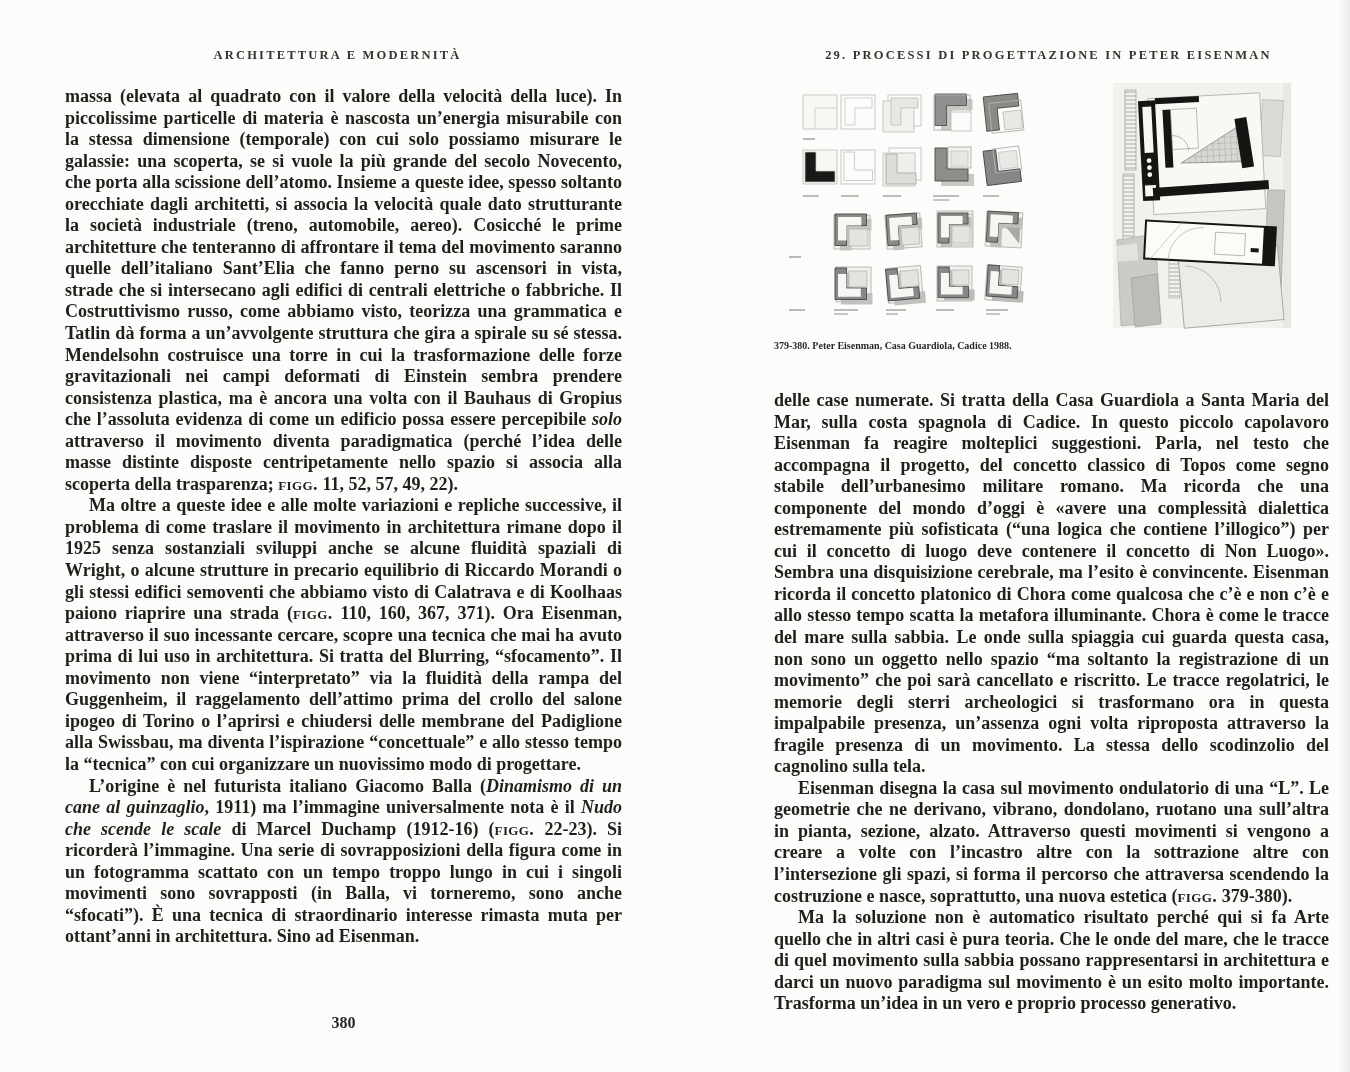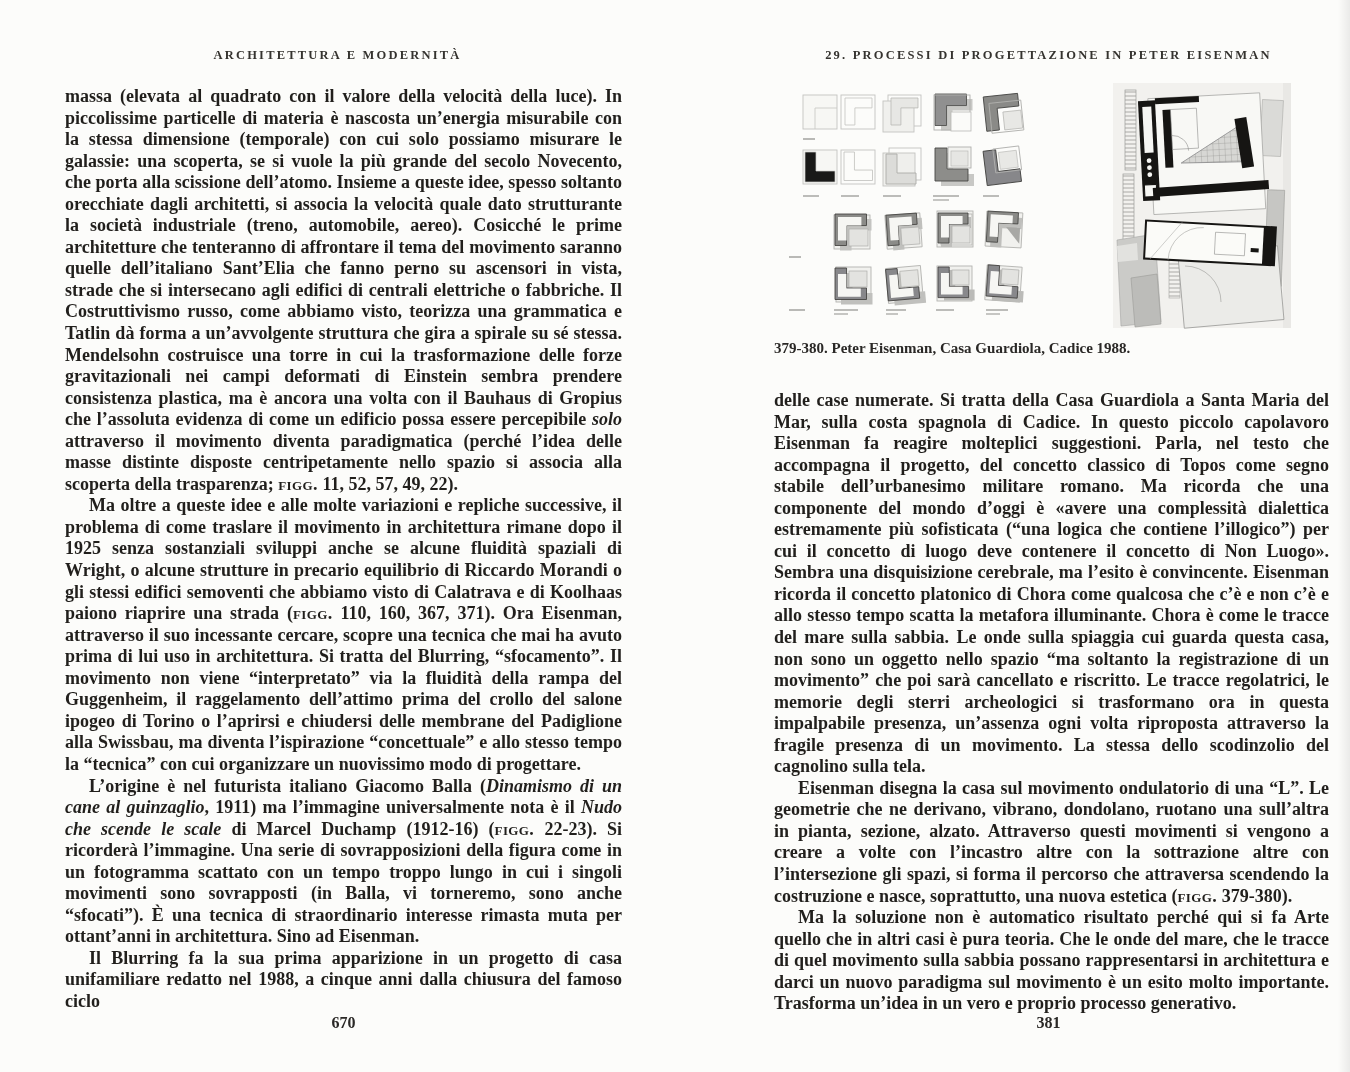--- a/index.html
+++ b/index.html
@@ -37,21 +37,21 @@
   em{font-style:italic;}
 
   .page-number{
     position:absolute;top:1014px;left:65px;width:557px;
     text-align:center;font-size:16px;color:#2a2826;
   }
   #page-right .page-number{left:59px;width:557px;}
 
   .fig-caption{
     position:absolute;left:63px;top:340px;width:560px;
-    font-size:15px;color:#2a2826;text-align:left;
+    font-size:10px;color:#2a2826;text-align:left;
   }
 
   .fig{position:absolute;}
   #fig-diagrams{left:78px;top:86px;}
   #fig-plan{left:400px;top:78px;}
 
   #edge-shadow{
     position:absolute;right:0;top:0;width:12px;height:1072px;
     background:linear-gradient(to right, rgba(0,0,0,0), rgba(0,0,0,0.07));
   }
@@ -60,23 +60,22 @@
 <body>
 
 <div id="spread">
 
   <div class="page" id="page-left">
     <div class="running-head">ARCHITETTURA E MODERNITÀ</div>
     <div class="text-block" id="body-left">
         <p class="para">massa (elevata al quadrato con il valore della velocità della luce). In piccolissime particelle di materia è nascosta un’energia misurabile con la stessa dimensione (temporale) con cui solo possiamo misurare le galassie: una scoperta, se si vuole la più grande del secolo Novecento, che porta alla scissione dell’atomo. Insieme a queste idee, spesso soltanto orecchiate dagli architetti, si associa la velocità quale dato strutturante la società industriale (treno, automobile, aereo). Cosicché le prime architetture che tenteranno di affrontare il tema del movimento saranno quelle dell’italiano Sant’Elia che fanno perno su ascensori in vista, strade che si intersecano agli edifici di centrali elettriche o fabbriche. Il Costruttivismo russo, come abbiamo visto, teorizza una grammatica e Tatlin dà forma a un’avvolgente struttura che gira a spirale su sé stessa. Mendelsohn costruisce una torre in cui la trasformazione delle forze gravitazionali nei campi deformati di Einstein sembra prendere consistenza plastica, ma è ancora una volta con il Bauhaus di Gropius che l’assoluta evidenza di come un edificio possa essere percepibile <em>solo</em> attraverso il movimento diventa paradigmatica (perché l’idea delle masse distinte disposte centripetamente nello spazio si associa alla scoperta della trasparenza; <span class="sc">figg.</span> 11, 52, 57, 49, 22).</p>
         <p class="para indent">Ma oltre a queste idee e alle molte variazioni e repliche successive, il problema di come traslare il movimento in architettura rimane dopo il 1925 senza sostanziali sviluppi anche se alcune fluidità spaziali di Wright, o alcune strutture in precario equilibrio di Riccardo Morandi o gli stessi edifici semoventi che abbiamo visto di Calatrava e di Koolhaas paiono riaprire una strada (<span class="sc">figg.</span> 110, 160, 367, 371). Ora Eisenman, attraverso il suo incessante cercare, scopre una tecnica che mai ha avuto prima di lui uso in architettura. Si tratta del Blurring, “sfocamento”. Il movimento non viene “interpretato” via la fluidità della rampa del Guggenheim, il raggelamento dell’attimo prima del crollo del salone ipogeo di Torino o l’aprirsi e chiudersi delle membrane del Padiglione alla Swissbau, ma diventa l’ispirazione “concettuale” e allo stesso tempo la “tecnica” con cui organizzare un nuovissimo modo di progettare.</p>
         <p class="para indent">L’origine è nel futurista italiano Giacomo Balla (<em>Dinamismo di un cane al guinzaglio</em>, 1911) ma l’immagine universalmente nota è il <em>Nudo che scende le scale</em> di Marcel Duchamp (1912-16) (<span class="sc">figg.</span> 22-23). Si ricorderà l’immagine. Una serie di sovrapposizioni della figura come in un fotogramma scattato con un tempo troppo lungo in cui i singoli movimenti sono sovrapposti (in Balla, vi torneremo, sono anche “sfocati”). È una tecnica di straordinario interesse rimasta muta per ottant’anni in architettura. Sino ad Eisenman.</p>
-        <p class="para indent">Il Blurring fa la sua prima apparizione in un progetto di casa unifamiliare redatto nel 1988, a cinque anni dalla chiusura del famoso ciclo</p>
       </div>
-    <div class="page-number">670</div>
+    <div class="page-number">380</div>
   </div>
 
   <div class="page" id="page-right">
     <div class="running-head">29. PROCESSI DI PROGETTAZIONE IN PETER EISENMAN</div>
 
     <svg class="fig" id="fig-diagrams" width="236" height="236" viewBox="0 0 236 236">
       <defs>
         <path id="gam" d="M0,0 H30 V11 H11 V30 H0 Z"></path>
         <path id="ell" d="M0,0 V30 H30 V19 H11 V0 Z"></path>
       </defs>
@@ -271,17 +270,16 @@
       <path d="M74,188 A36 36 0 0 1 110,224" fill="none" stroke="#a5a5a2" stroke-width="0.7"></path>
     </svg>
 
     <div class="fig-caption">379-380. Peter Eisenman, Casa Guardiola, Cadice 1988.</div>
 
     <div class="text-block" id="body-right">
         <p class="para">delle case numerate. Si tratta della Casa Guardiola a Santa Maria del Mar, sulla costa spagnola di Cadice. In questo piccolo capolavoro Eisenman fa reagire molteplici suggestioni. Parla, nel testo che accompagna il progetto, del concetto classico di Topos come segno stabile dell’urbanesimo militare romano. Ma ricorda che una componente del mondo d’oggi è «avere una complessità dialettica estremamente più sofisticata (“una logica che contiene l’illogico”) per cui il concetto di luogo deve contenere il concetto di Non Luogo». Sembra una disquisizione cerebrale, ma l’esito è convincente. Eisenman ricorda il concetto platonico di Chora come qualcosa che c’è e non c’è e allo stesso tempo scatta la metafora illuminante. Chora è come le tracce del mare sulla sabbia. Le onde sulla spiaggia cui guarda questa casa, non sono un oggetto nello spazio “ma soltanto la registrazione di un movimento” che poi sarà cancellato e riscritto. Le tracce regolatrici, le memorie degli sterri archeologici si trasformano ora in questa impalpabile presenza, un’assenza ogni volta riproposta attraverso la fragile presenza di un movimento. La stessa dello scodinzolio del cagnolino sulla tela.</p>
         <p class="para indent">Eisenman disegna la casa sul movimento ondulatorio di una “L”. Le geometrie che ne derivano, vibrano, dondolano, ruotano una sull’altra in pianta, sezione, alzato. Attraverso questi movimenti si vengono a creare a volte con l’incastro altre con la sottrazione altre con l’intersezione gli spazi, si forma il percorso che attraversa scendendo la costruzione e nasce, soprattutto, una nuova estetica (<span class="sc">figg.</span> 379-380).</p>
         <p class="para indent">Ma la soluzione non è automatico risultato perché qui si fa Arte quello che in altri casi è pura teoria. Che le onde del mare, che le tracce di quel movimento sulla sabbia possano rappresentarsi in architettura e darci un nuovo paradigma sul movimento è un esito molto importante. Trasforma un’idea in un vero e proprio processo generativo.</p>
       </div>
-    <div class="page-number">381</div>
   </div>
 
   <div id="edge-shadow"></div>
 </div>
 
 </body></html>

